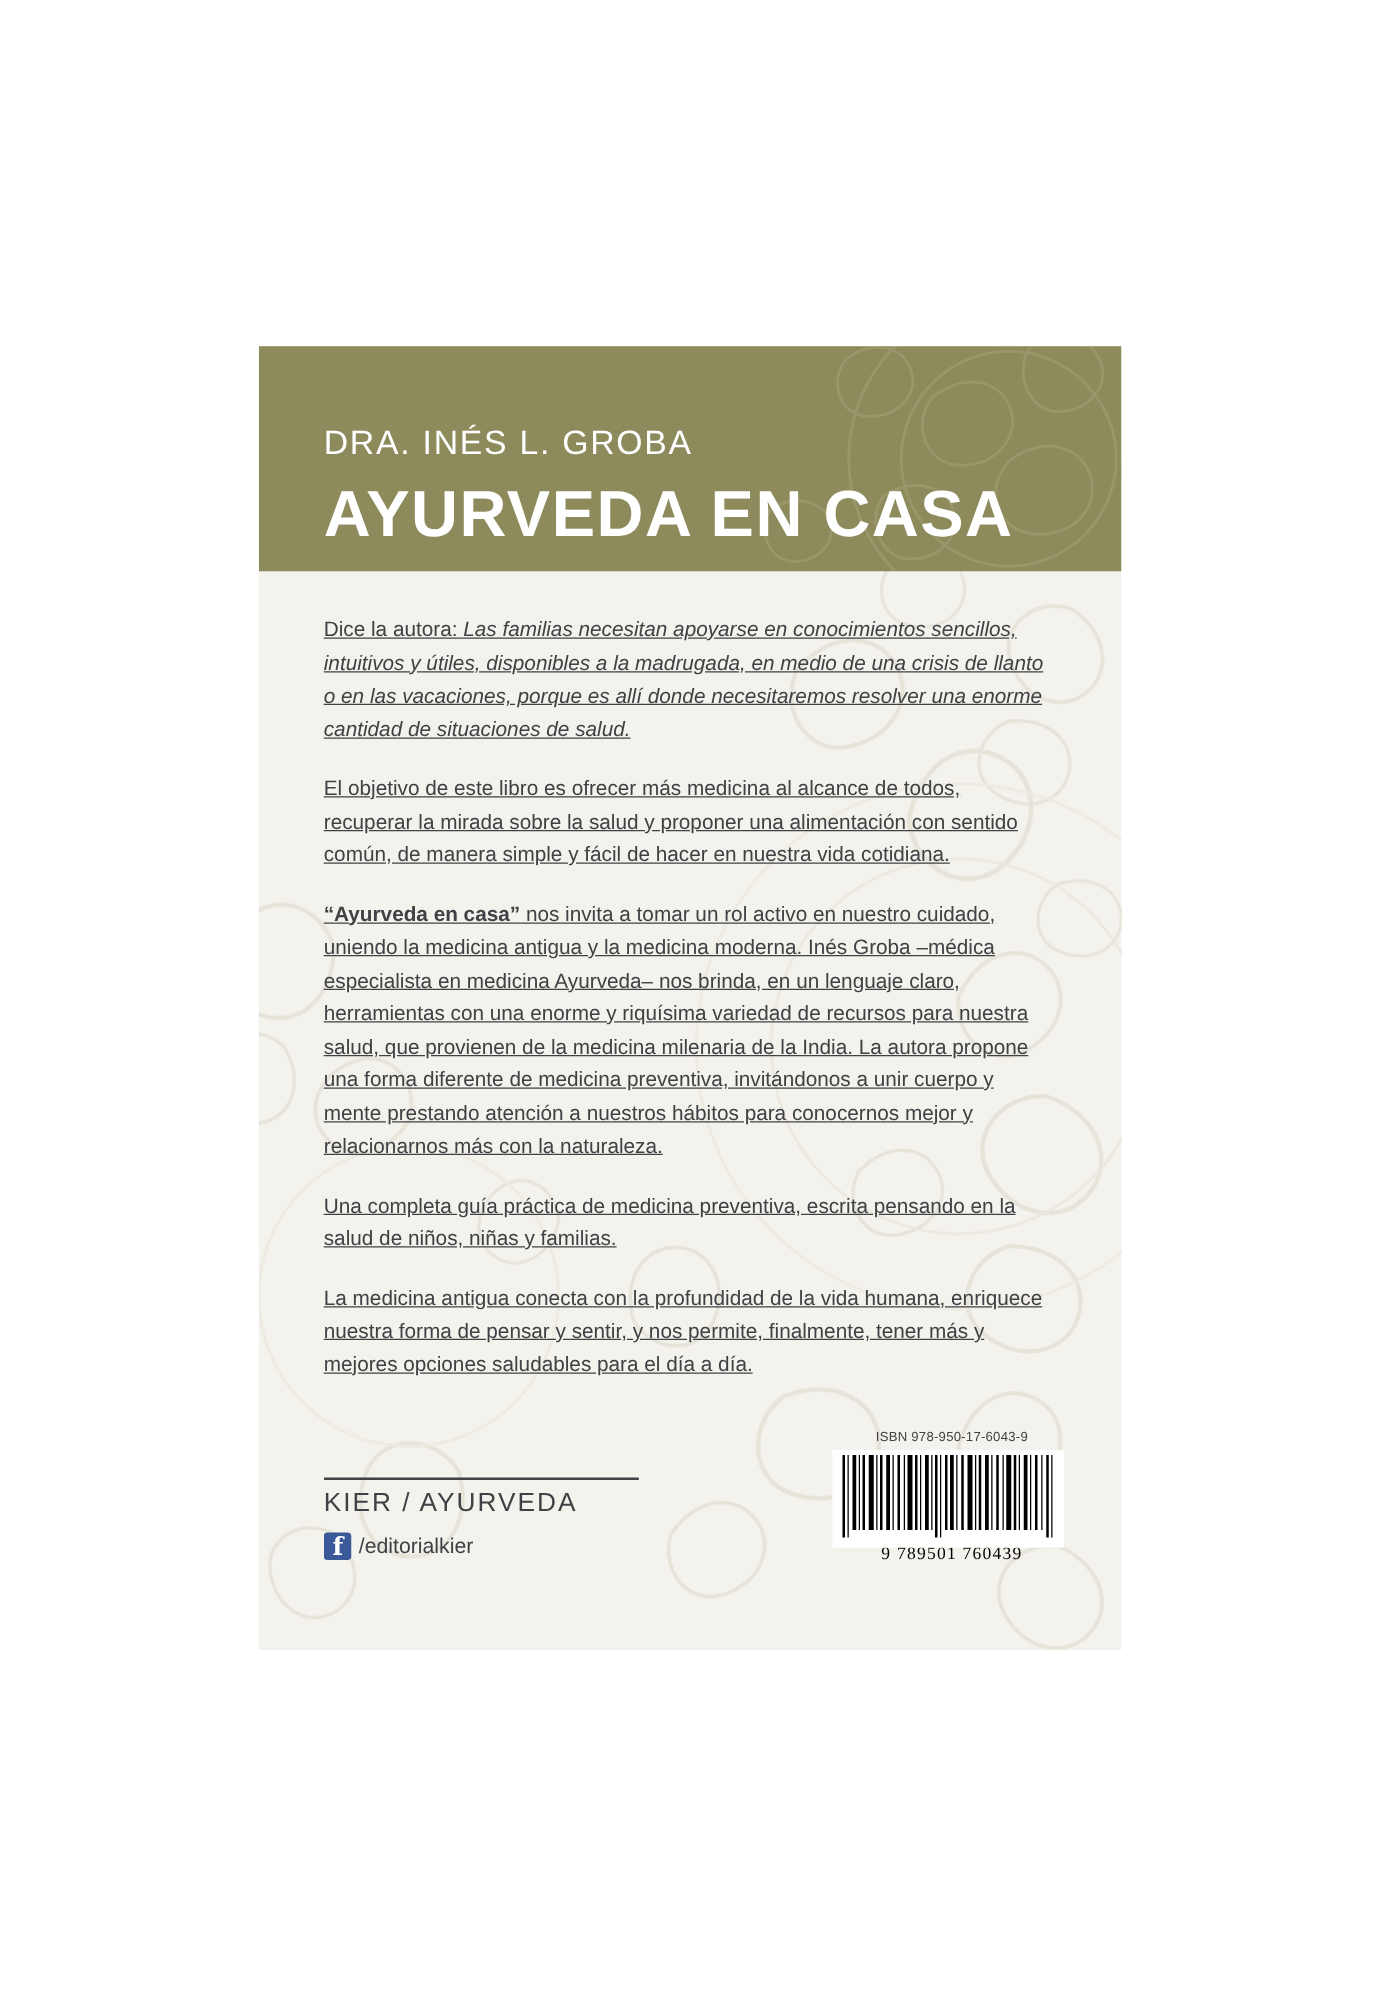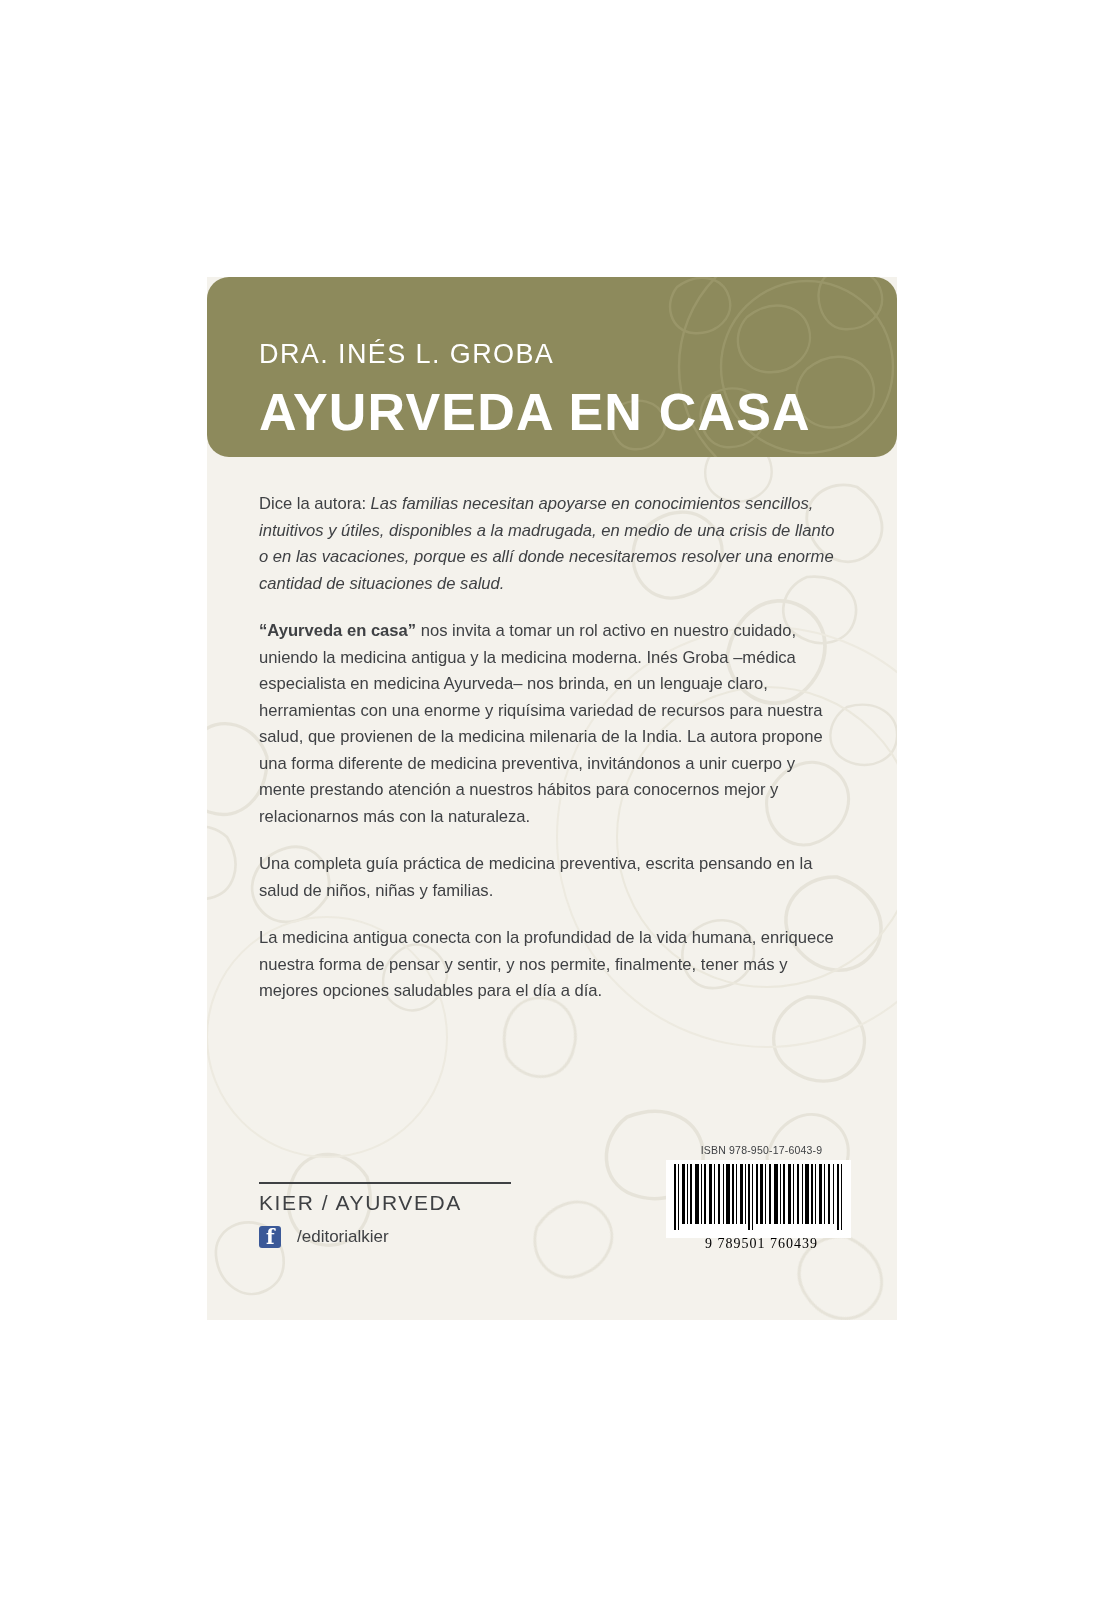--- a/index.html
+++ b/index.html
@@ -32,21 +32,20 @@
     pointer-events: none;
     opacity: 0.55;
   }
 
   .header-band {
     position: relative;
     width: 100%;
     height: 180px;
     background: #8d8a5c;
     overflow: hidden;
-    border-radius: 22px;
   }
   .header-band .band-watermark {
     position: absolute;
     inset: 0;
     opacity: 0.25;
   }
   .author-line {
     position: absolute;
     left: 52px;
     top: 62px;
@@ -70,20 +69,21 @@
     padding: 34px 56px 0 52px;
     color: #3f4144;
   }
 
   p.para {
     margin: 0 0 21px 0;
     font-size: 16.6px;
     line-height: 26.5px;
     color: #3f4144;
     text-align: left;
+    text-decoration: underline;
   }
   .quote-italic {
     font-style: italic;
   }
   .strong-title {
     font-weight: bold;
   }
 
   .footer {
     position: absolute;
@@ -100,21 +100,21 @@
   }
   .imprint-name {
     font-size: 21px;
     letter-spacing: 1.6px;
     color: #3f4144;
     margin-bottom: 11px;
   }
   .social-row {
     display: flex;
     align-items: center;
-    gap: 16px;
+    gap: 6px;
   }
   .fb-icon {
     width: 22px;
     height: 22px;
     background: #3b5998;
     border-radius: 3px;
     position: relative;
   }
   .fb-icon::after {
     content: "f";
@@ -273,20 +273,21 @@
       </g>
     </svg>
     <div class="author-line">DRA. INÉS L. GROBA</div>
     <div class="book-title">AYURVEDA EN CASA</div>
   </div>
 
   <div class="body-area">
 
     <p class="para"><span>Dice la autora: </span><span class="quote-italic">Las familias necesitan apoyarse en conocimientos sencillos, intuitivos y útiles, disponibles a la madrugada, en medio de una crisis de llanto o en las vacaciones, porque es allí donde necesitaremos resolver una enorme cantidad de situaciones de salud.</span></p>
 
+    <p class="para">El objetivo de este libro es ofrecer más medicina al alcance de todos, recuperar la mirada sobre la salud y proponer una alimentación con sentido común, de manera simple y fácil de hacer en nuestra vida cotidiana.</p>
 
     <p class="para"><span class="strong-title">“Ayurveda en casa”</span><span> nos invita a tomar un rol activo en nuestro cuidado, uniendo la medicina antigua y la medicina moderna. Inés Groba –médica especialista en medicina Ayurveda– nos brinda, en un lenguaje claro, herramientas con una enorme y riquísima variedad de recursos para nuestra salud, que provienen de la medicina milenaria de la India. La autora propone una forma diferente de medicina preventiva, invitándonos a unir cuerpo y mente prestando atención a nuestros hábitos para conocernos mejor y relacionarnos más con la naturaleza.</span></p>
 
     <p class="para">Una completa guía práctica de medicina preventiva, escrita pensando en la salud de niños, niñas y familias.</p>
 
     <p class="para">La medicina antigua conecta con la profundidad de la vida humana, enriquece nuestra forma de pensar y sentir, y nos permite, finalmente, tener más y mejores opciones saludables para el día a día.</p>
   </div>
 
   <div class="isbn-block">
     <div class="isbn-text">ISBN 978-950-17-6043-9</div>

